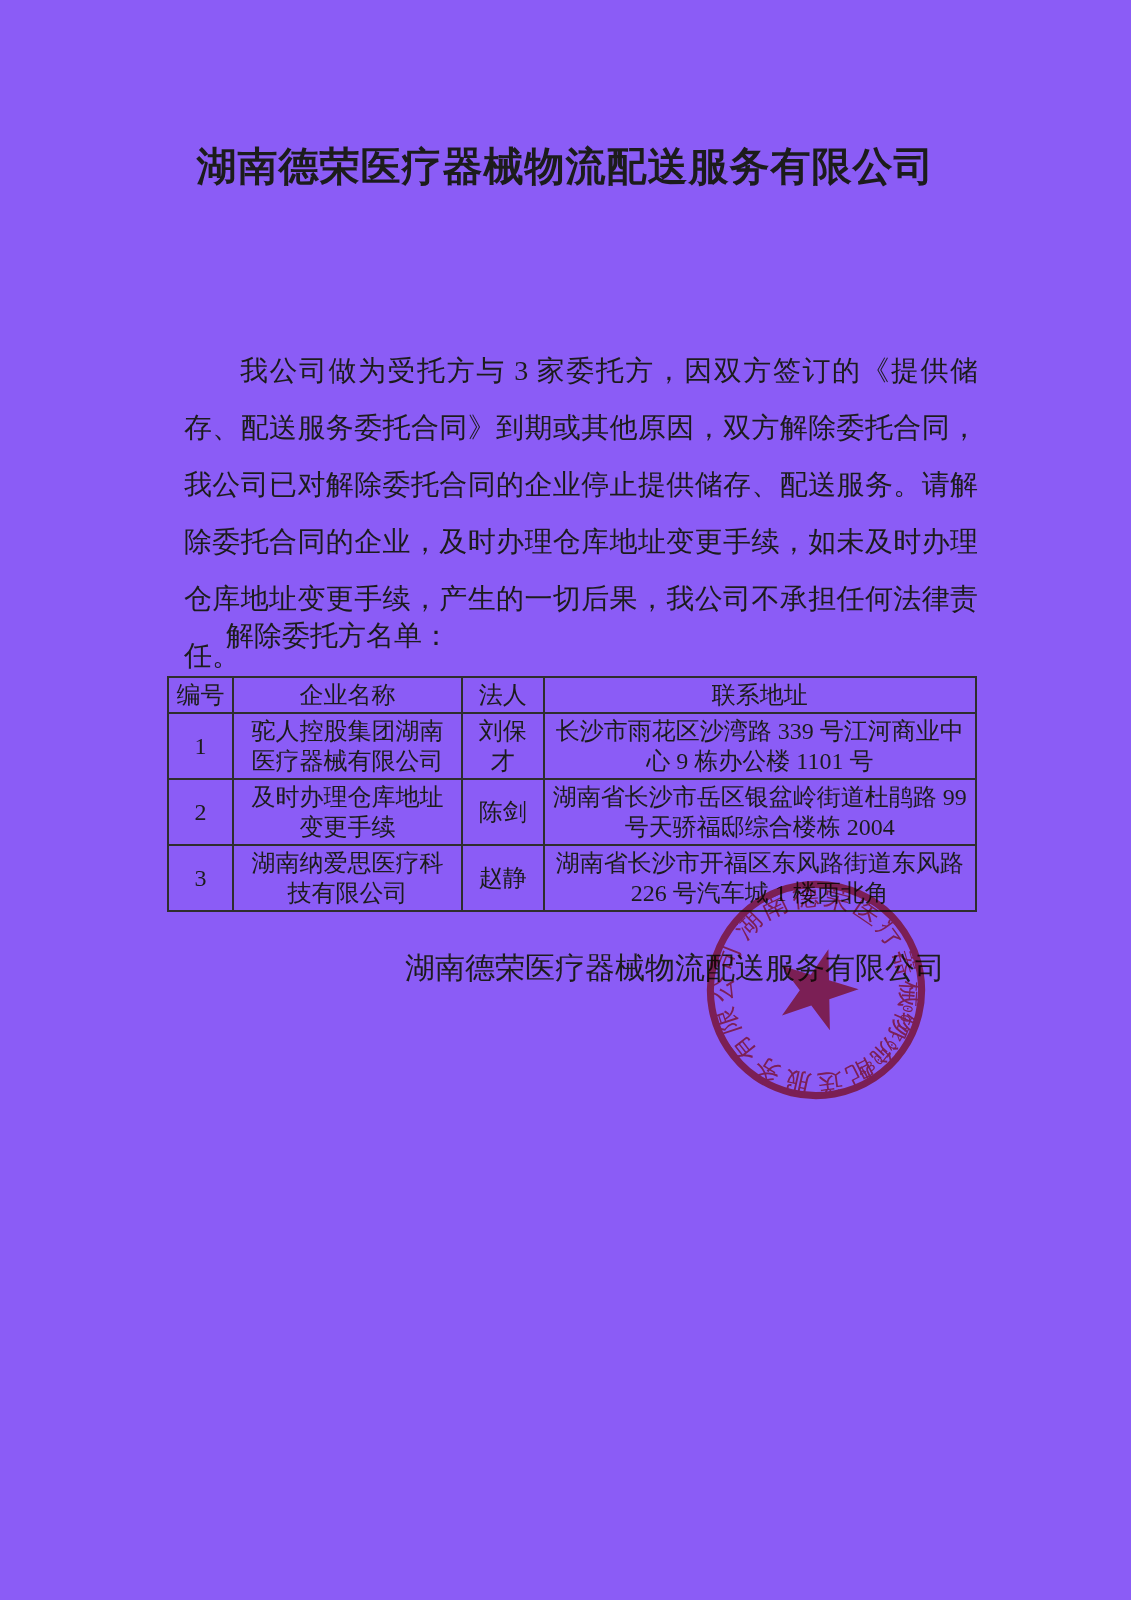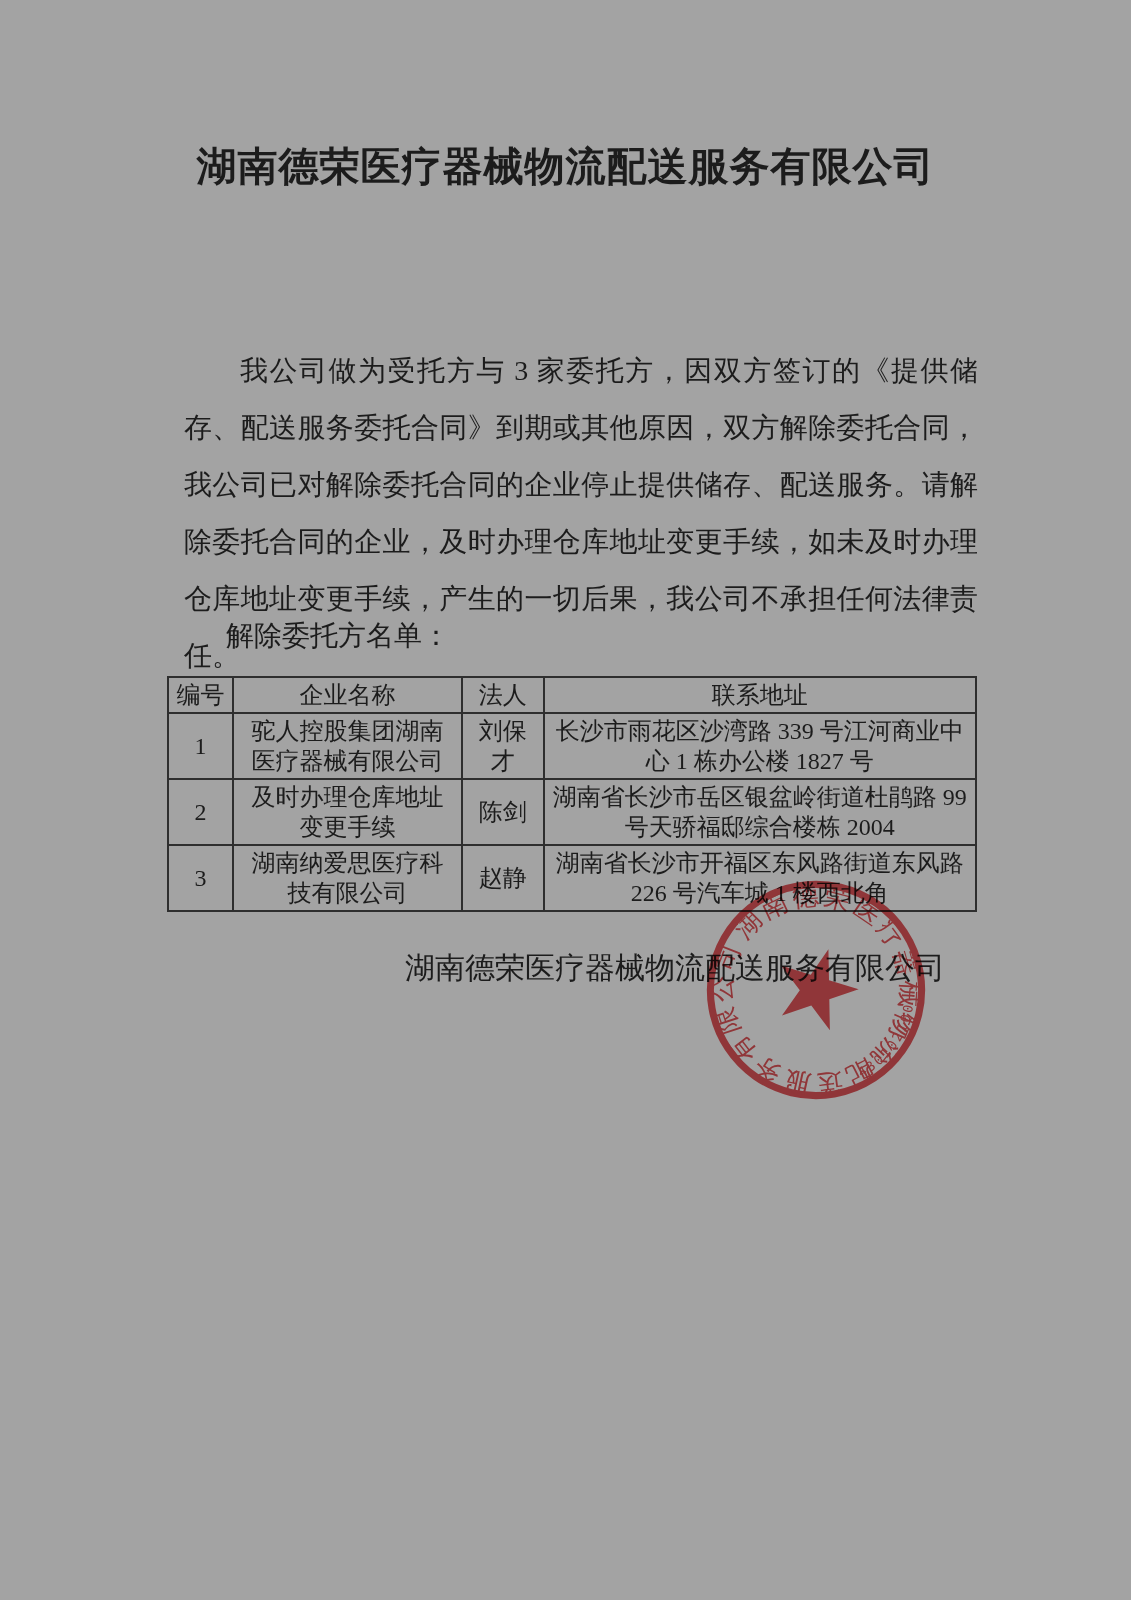--- a/index.html
+++ b/index.html
@@ -1,19 +1,19 @@
 <!DOCTYPE html>
 <html lang="zh"><head>
 <meta charset="utf-8">
 <style>
   html,body{margin:0;padding:0;background:#ffffff;}
   .page{
     position:relative;
     width:1131px;height:1600px;
-    background:#a3a3a3;
+    background:#8b5cf6;
     font-family:"Liberation Serif","DejaVu Serif",serif;
     color:#1c1c1c;
     overflow:hidden;
   }
   .title{
     position:absolute;top:133px;left:115px;width:901px;
     text-align:center;
     font-size:40px;font-weight:bold;line-height:67px;
     letter-spacing:1px;
   }
@@ -90,21 +90,21 @@
         <th>企业名称</th>
         <th>法人</th>
         <th>联系地址</th>
       </tr>
     </thead>
     <tbody>
       <tr>
         <td>1</td>
         <td>驼人控股集团湖南医疗器械有限公司</td>
         <td>刘保才</td>
-        <td>长沙市雨花区沙湾路 339 号江河商业中心 1 栋办公楼 1827 号</td>
+        <td>长沙市雨花区沙湾路 339 号江河商业中心 9 栋办公楼 1101 号</td>
       </tr>
       <tr>
         <td>2</td>
         <td>及时办理仓库地址变更手续</td>
         <td>陈剑</td>
         <td>湖南省长沙市岳区银盆岭街道杜鹃路 99 号天骄福邸综合楼栋 2004</td>
       </tr>
       <tr>
         <td>3</td>
         <td>湖南纳爱思医疗科技有限公司</td>

